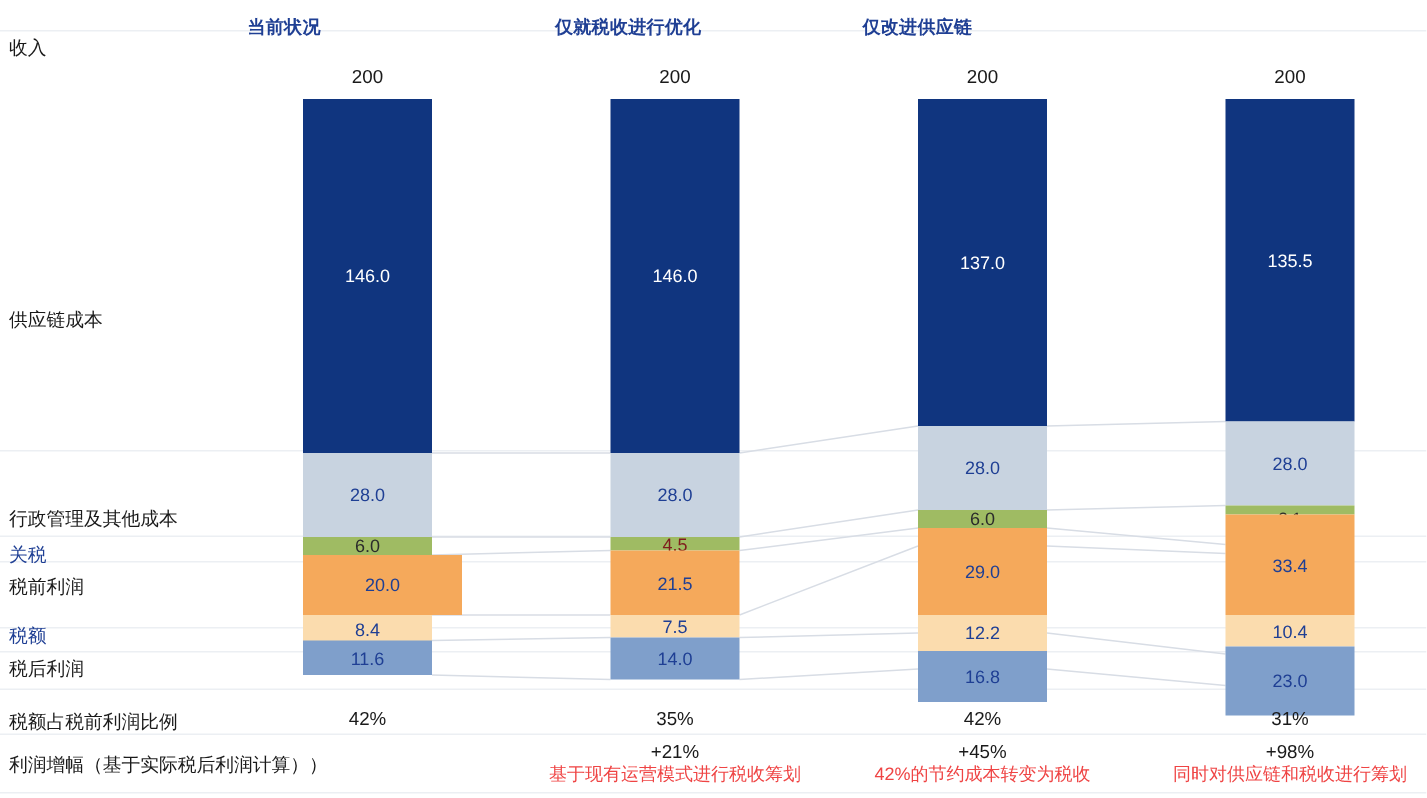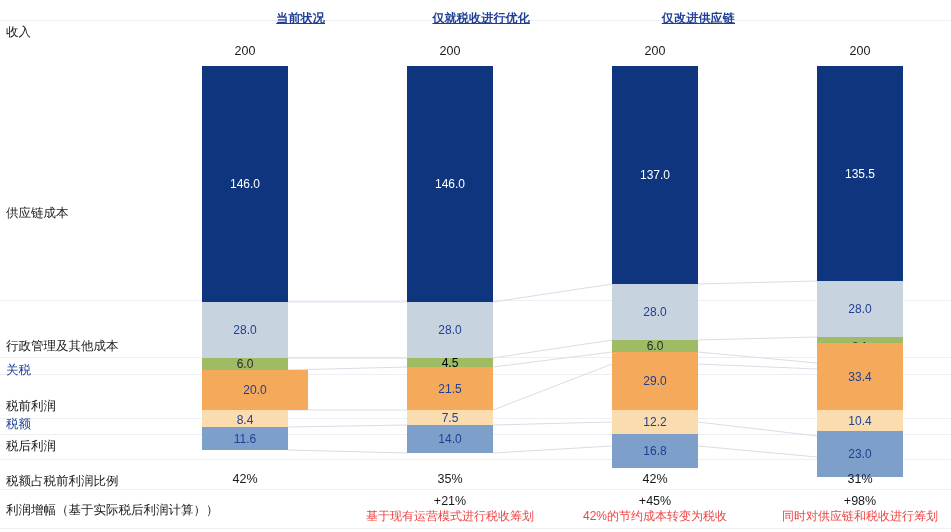--- a/index.html
+++ b/index.html
@@ -21,27 +21,26 @@
   }
   .gridline {
     position: absolute;
     left: 0;
     width: 951px;
     height: 1px;
     background: #eceff3;
   }
   .col-header {
     position: absolute;
-    text-align: right;
+    text-align: left;
     font-size: 12px;
     font-weight: bold;
     color: #1f3f94;
     white-space: nowrap;
     letter-spacing: .2px;
-    text-decoration: underline;
   }
   .row-label {
     position: absolute;
     left: 6px;
     font-size: 12.5px;
     color: #1a1a1a;
     white-space: nowrap;
   }
   .row-label.accent {
     color: #1f3f94;
@@ -129,21 +128,21 @@
   </svg>
 
   <div class="col-header" style="left:165px; top:10px; width:160px">当前状况</div>
   <div class="col-header" style="left:370px; top:10px; width:160px">仅就税收进行优化</div>
   <div class="col-header" style="left:575px; top:10px; width:160px">仅改进供应链</div>
 
   <div class="row-label" style="top:24px">收入</div>
   <div class="row-label" style="top:205px">供应链成本</div>
   <div class="row-label" style="top:338px">行政管理及其他成本</div>
   <div class="row-label accent" style="top:362px">关税</div>
-  <div class="row-label" style="top:398px">税前利润</div>
+  <div class="row-label" style="top:383px">税前利润</div>
   <div class="row-label accent" style="top:416px">税额</div>
   <div class="row-label" style="top:438px">税后利润</div>
   <div class="row-label" style="top:473px">税额占税前利润比例</div>
   <div class="row-label" style="top:502px">利润增幅（基于实际税后利润计算））</div>
 
   <div class="top-value" style="left:202px; top:44px; width:86px">200</div>
   <div class="top-value" style="left:407px; top:44px; width:86px">200</div>
   <div class="top-value" style="left:612px; top:44px; width:86px">200</div>
   <div class="top-value" style="left:817px; top:44px; width:86px">200</div>
 
@@ -165,21 +164,21 @@
   <div class="bar-seg" style="left:202px; top:427px; width:86px; height:23px; background:#7f9fcb; color:#1f3f94">
     <span class="seg-label">11.6</span>
   </div>
 
   <div class="bar-seg" style="left:407px; top:66px; width:86px; height:236px; background:#10357f; color:#fff">
     <span class="seg-label">146.0</span>
   </div>
   <div class="bar-seg" style="left:407px; top:302px; width:86px; height:56px; background:#c8d3e0; color:#1f3f94">
     <span class="seg-label">28.0</span>
   </div>
-  <div class="bar-seg" style="left:407px; top:358px; width:86px; height:9px; background:#9fbb63; color:#000000">
+  <div class="bar-seg" style="left:407px; top:358px; width:86px; height:9px; background:#9fbb63; color:#7f1d1d">
     <span class="seg-label">4.5</span>
   </div>
   <div class="bar-seg" style="left:407px; top:367px; width:86px; height:43px; background:#f5a95b; color:#1f3f94">
     <span class="seg-label">21.5</span>
   </div>
   <div class="bar-seg" style="left:407px; top:410px; width:86px; height:15px; background:#fbdcae; color:#1f3f94">
     <span class="seg-label">7.5</span>
   </div>
   <div class="bar-seg" style="left:407px; top:425px; width:86px; height:28px; background:#7f9fcb; color:#1f3f94">
     <span class="seg-label">14.0</span>

